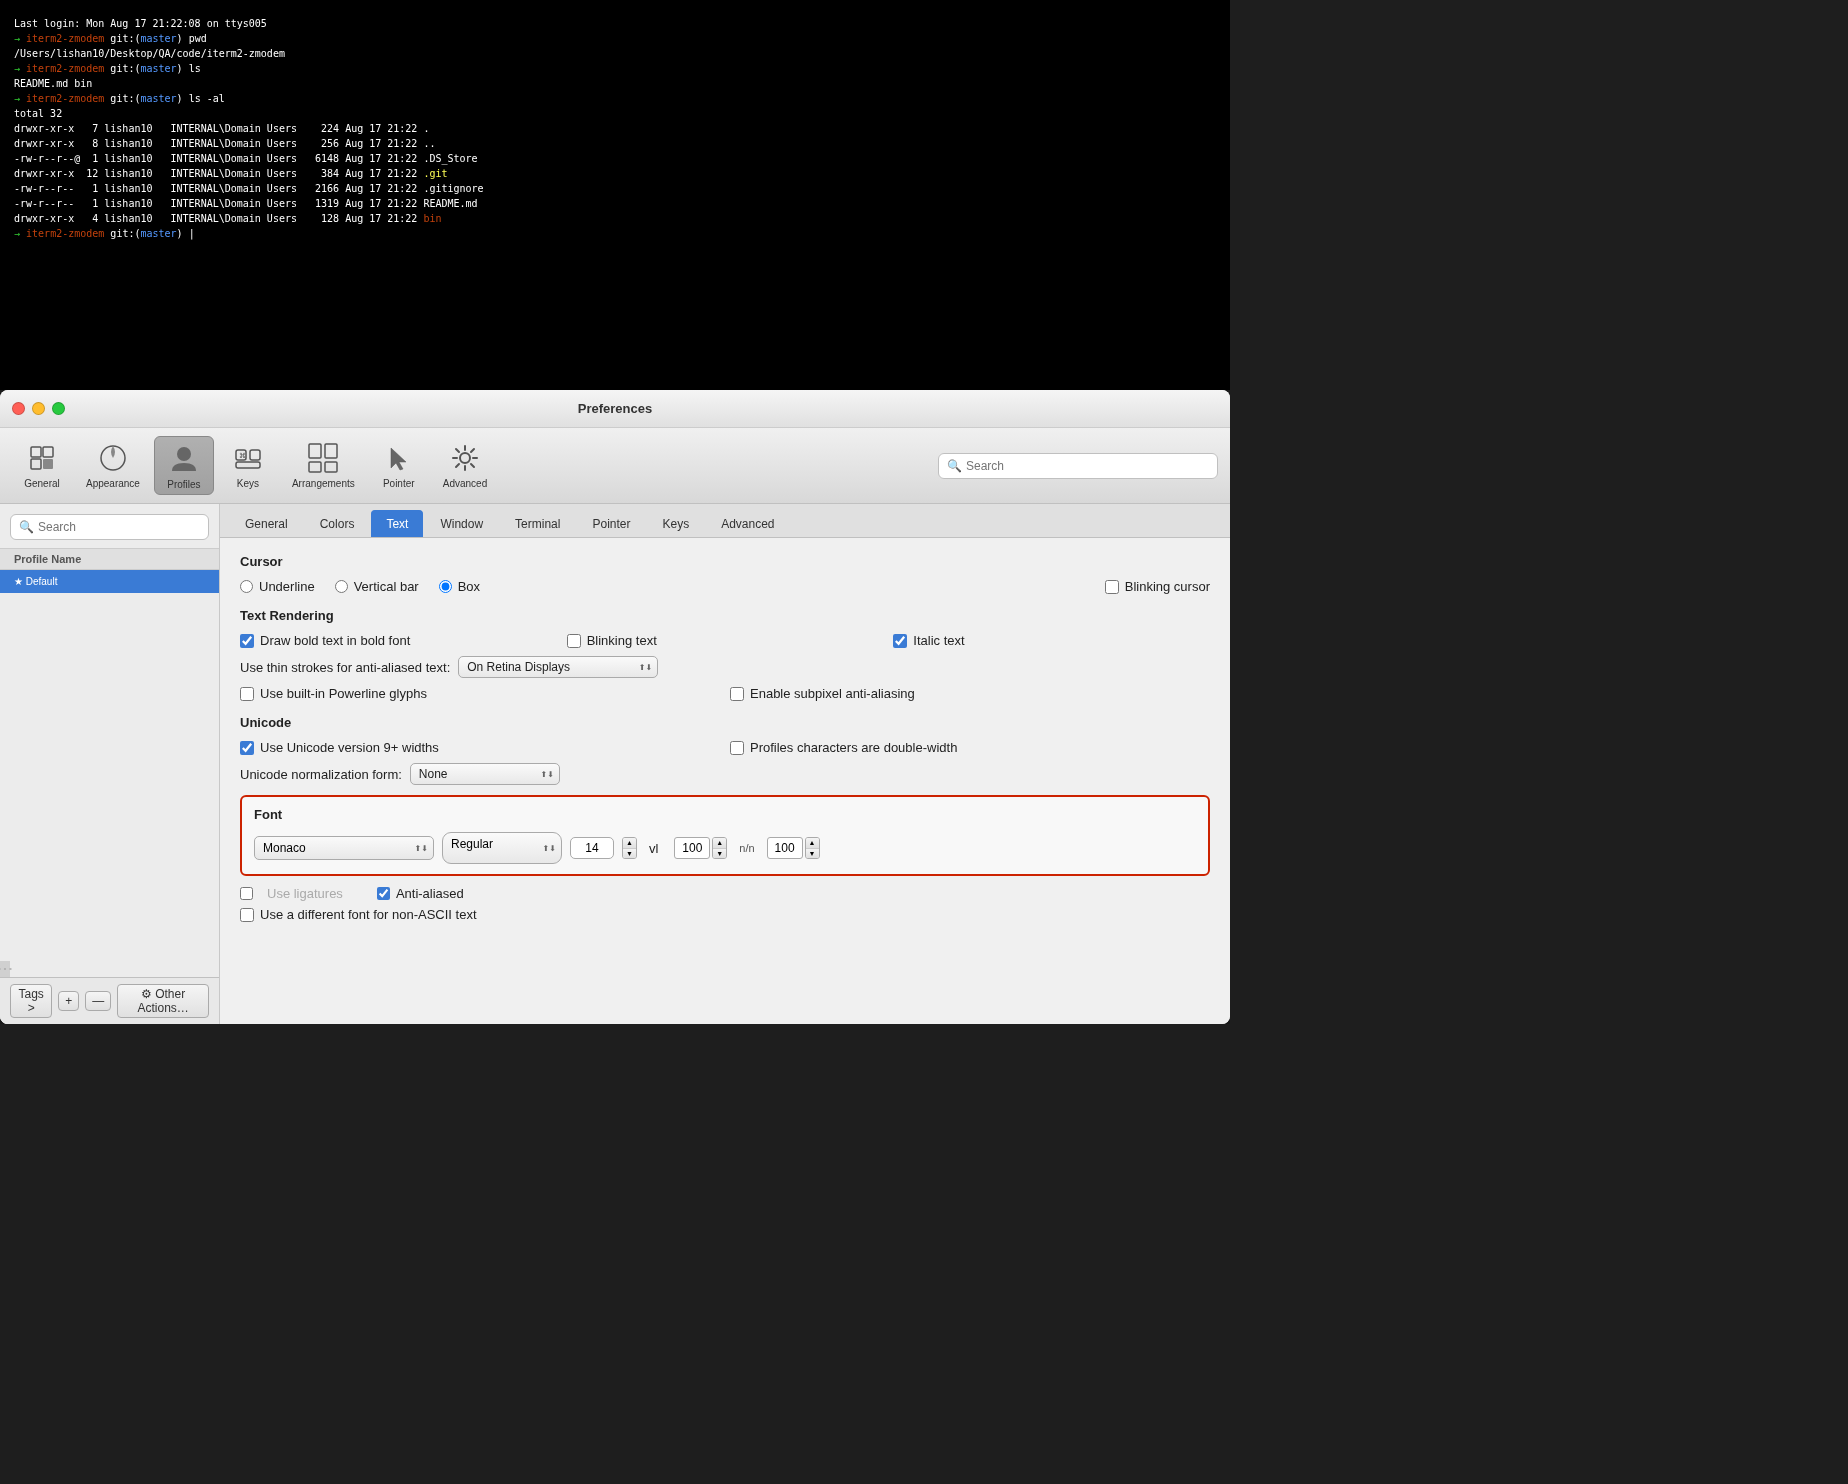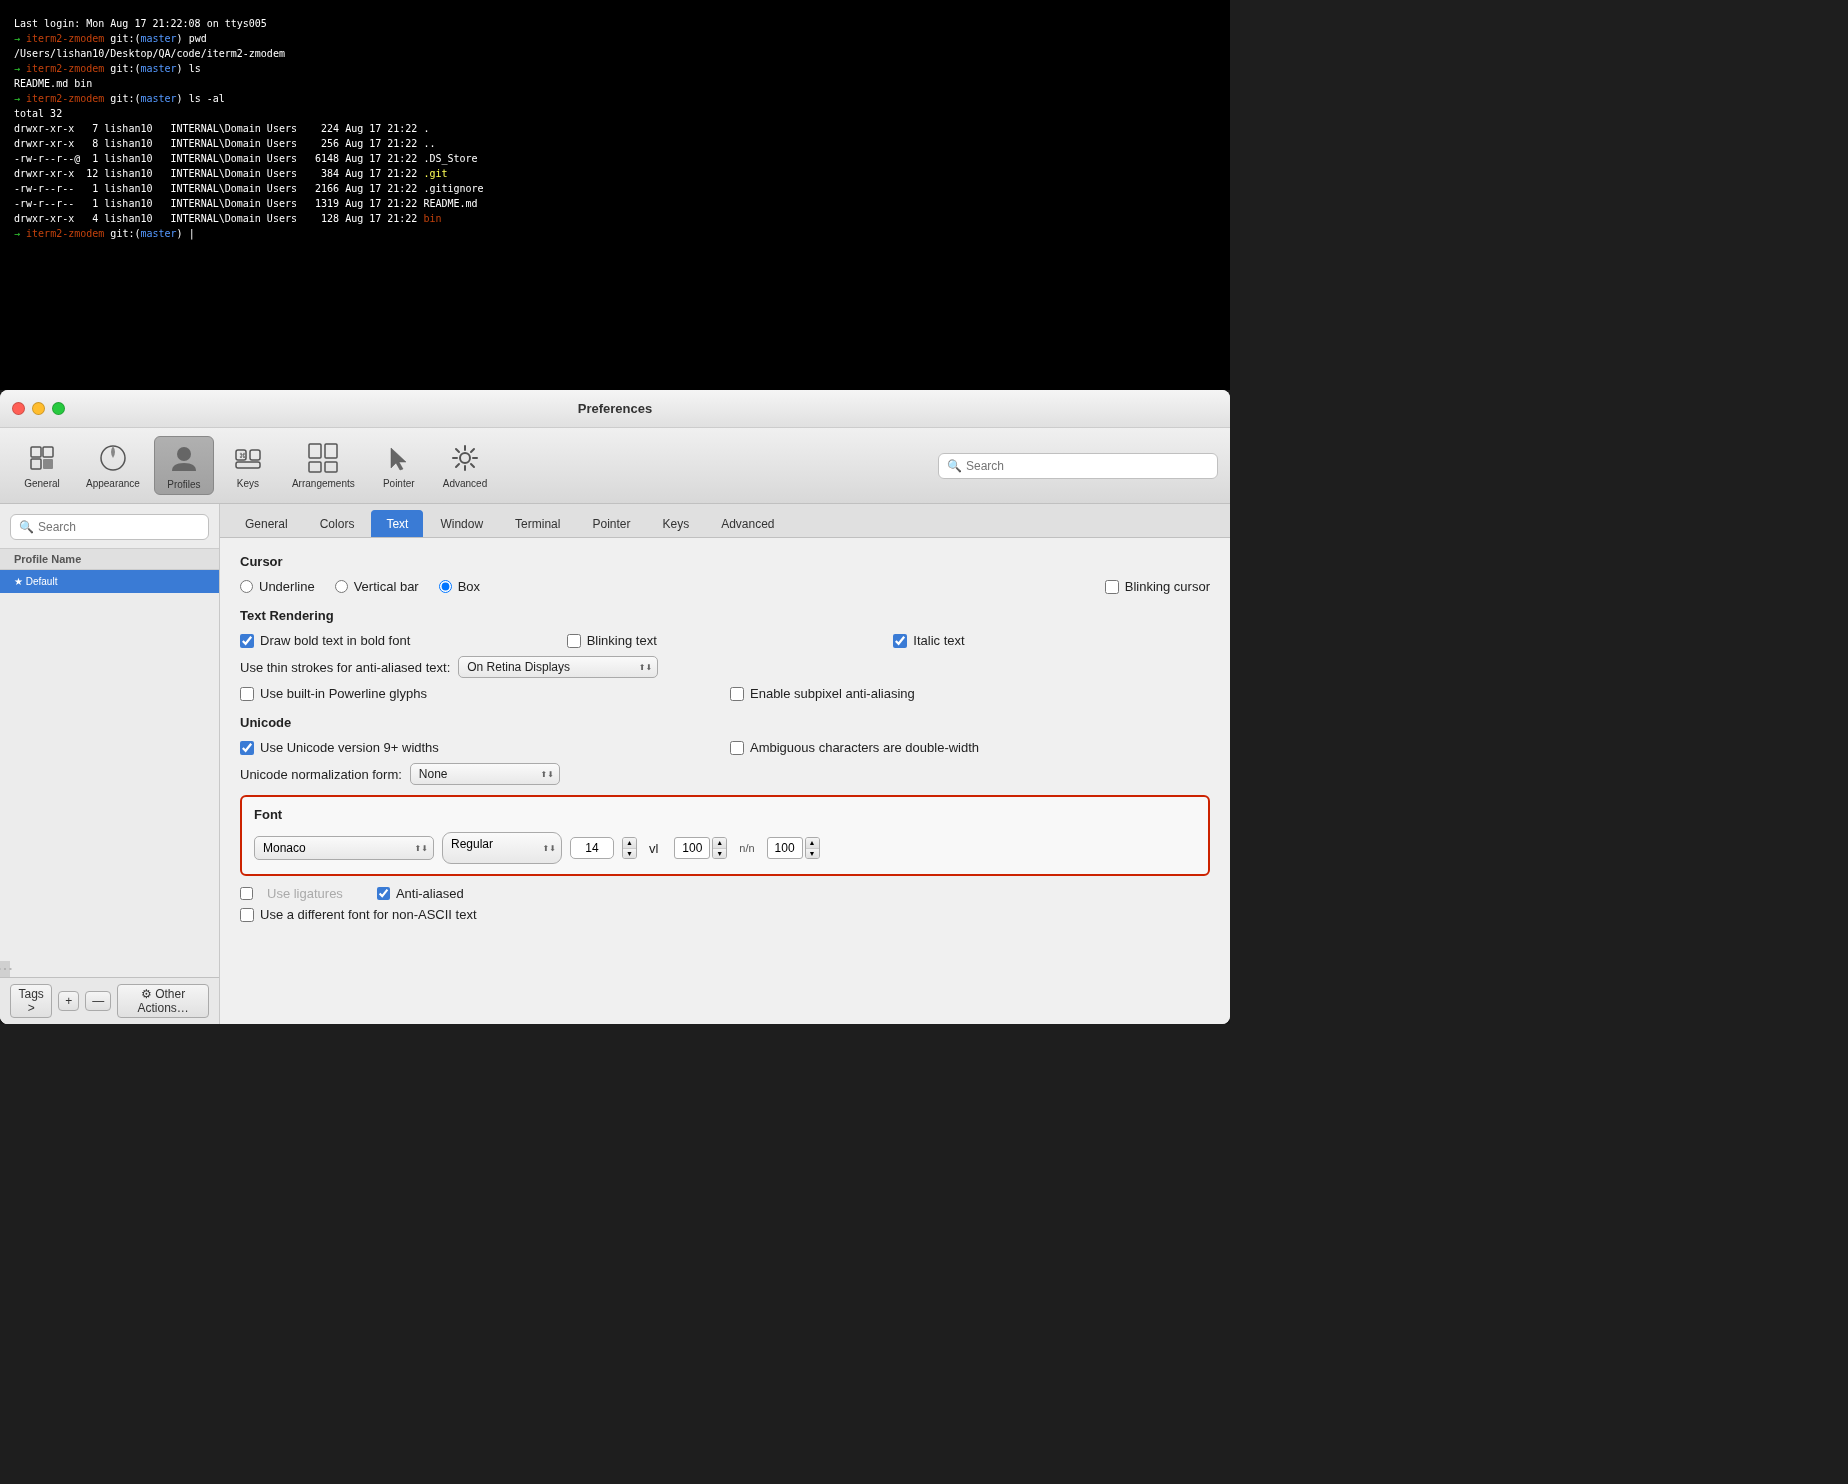--- a/index.html
+++ b/index.html
@@ -617,21 +617,21 @@
         </div>
 
         <div class="section-title">Unicode</div>
         <div class="checkbox-grid" style="grid-template-columns: 1fr 1fr;">
           <div class="checkbox-item">
             <input type="checkbox" checked="" style="">
             <span>Use Unicode version 9+ widths</span>
           </div>
           <div class="checkbox-item">
             <input type="checkbox" style="">
-            <span>Ambiguous characters are double-width</span>
+            <span>Profiles characters are double-width</span>
           </div>
         </div>
         <div class="field-row">
           <span class="inline-label">Unicode normalization form:</span>
           <div class="select-container">
             <select class="mac-select" style="min-width:150px;">
               <option>None</option>
               <option>NFC</option>
               <option>NFD</option>
               <option>NFKC</option>

